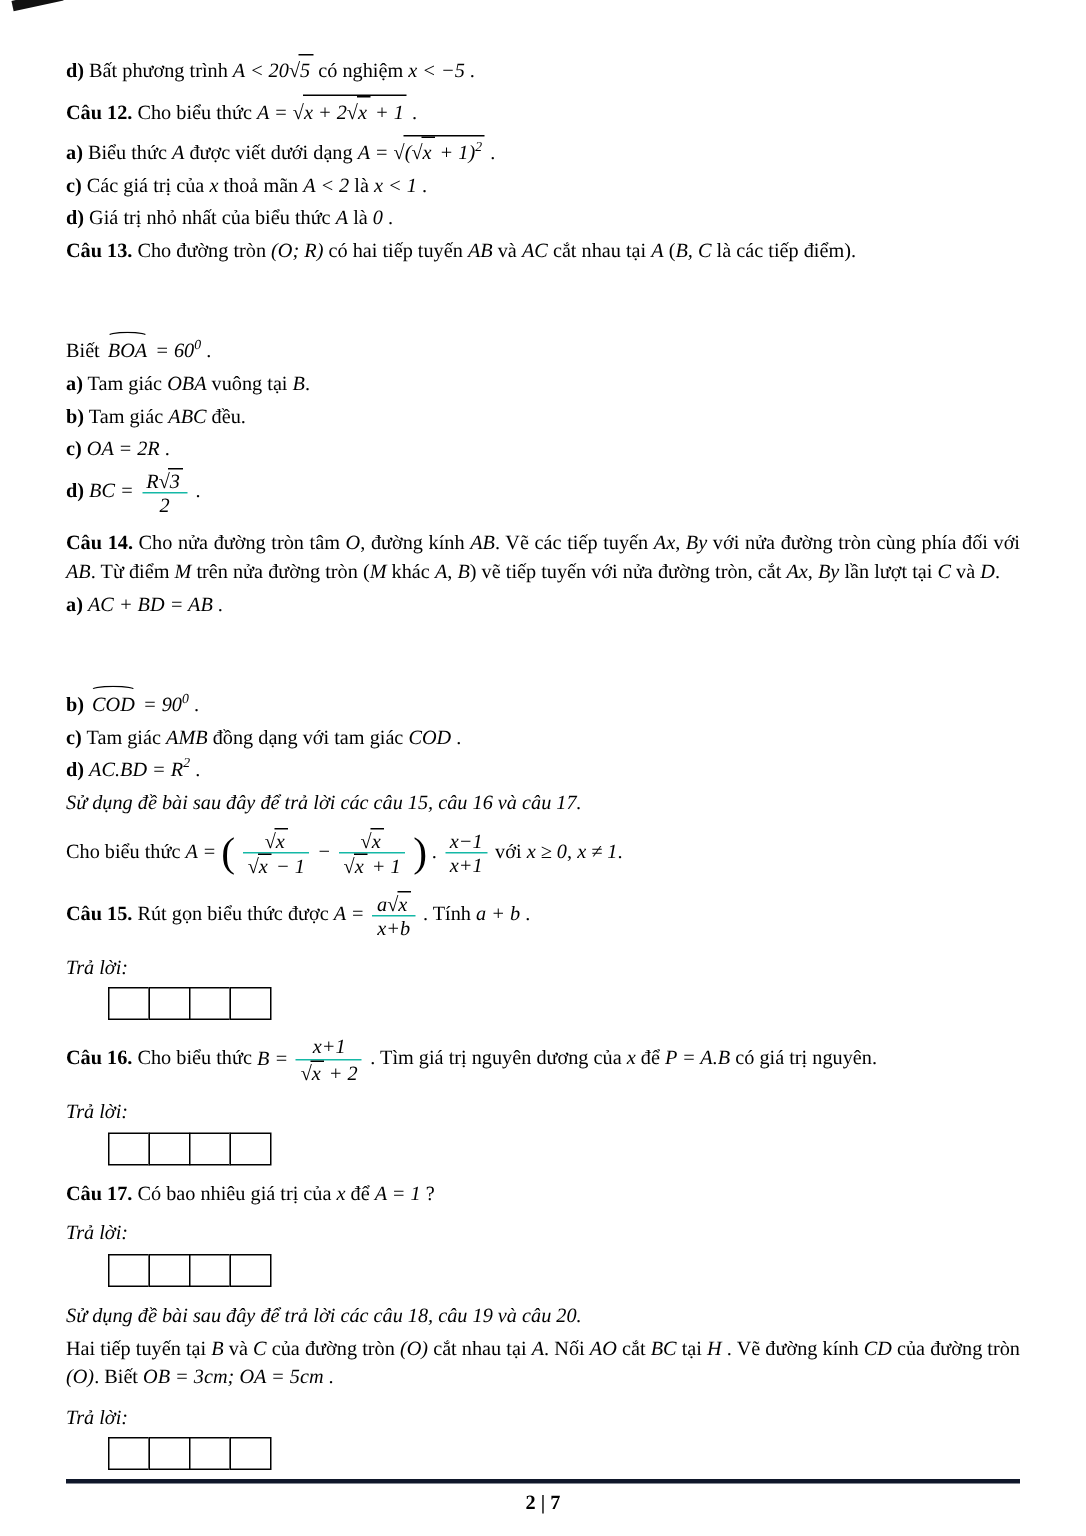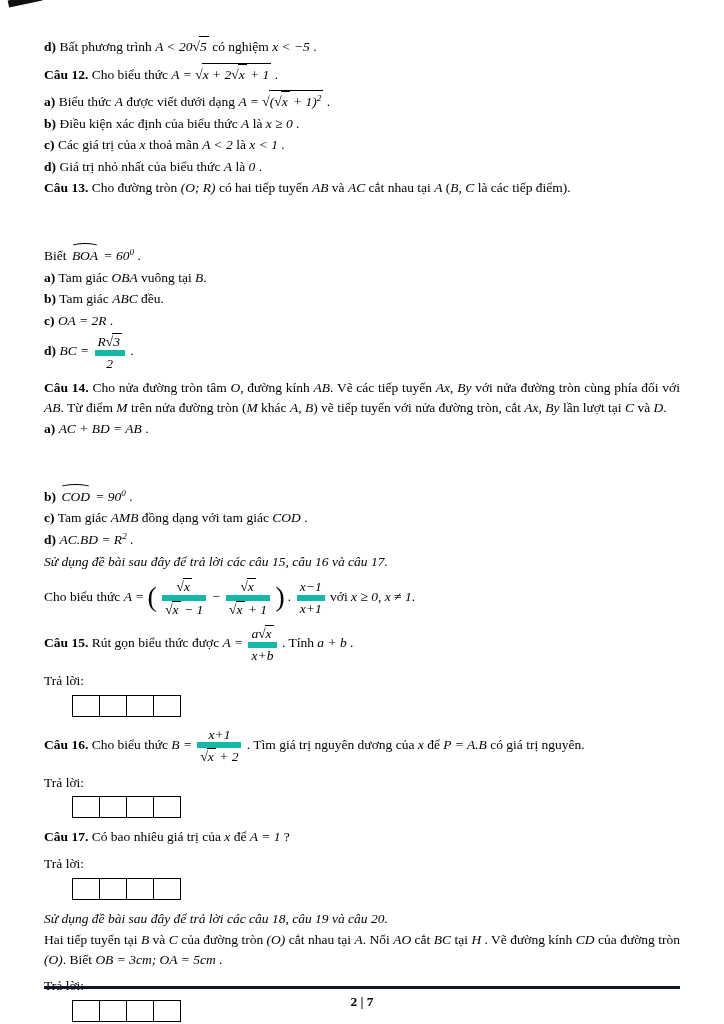--- a/index.html
+++ b/index.html
@@ -30,21 +30,21 @@
 
   
   .math{ font-style:italic; white-space:nowrap; }
   sup{ font-size:0.68em; line-height:0; }
 
   .mfrac{
     display:inline-flex; flex-direction:column;
     vertical-align:middle; text-align:center;
     line-height:1.15; margin:1px 2px;
   }
-  .mfrac > .num{ border-bottom:6px solid #14b8a6; padding:0 3px; }
+  .mfrac > .num{ border-bottom:1px solid #14b8a6; padding:0 3px; }
   .mfrac > .den{ padding:0 3px; }
 
   .msqrt{ display:inline-block; white-space:nowrap; }
   .rsign{ display:inline-block; }
   .rad{
     display:inline-block;
     border-top:1.2px solid #000;
     padding:0 2px 0 1px;
     margin-left:-1px;
   }
@@ -55,21 +55,21 @@
     border:1.2px solid transparent; border-top-color:#000;
     border-radius:100% 100% 0 0;
   }
 
   .bigp{
     font-size:2.05em; font-style:normal; font-weight:300;
     vertical-align:middle; line-height:0.9;
   }
 
   .answer-block{ margin:7px 0 9px; }
-  .answer-label{ margin-bottom:4px; }
+  .answer-label{ margin-bottom:4px;font-style:italic; }
   .answer-grid{ display:flex; margin-left:28px; }
   .cell{
     width:28px; height:22px;
     border:1px solid #000; margin-left:-1px;
     background:#fff;
   }
   .cell:first-child{ margin-left:0; }
 
   .footer{
     position:absolute; left:44px; right:44px; bottom:14px;
@@ -80,21 +80,20 @@
 </style>
 </head>
 <body>
 
 <div class="page">
   <div class="corner-artifact"></div>
   <div class="content">
       <div class="line"><b>d)</b> Bất phương trình <span class="math">A &lt; 20<span class="msqrt"><span class="rsign">√</span><span class="rad"><span>5</span></span></span></span> có nghiệm <span class="math">x &lt; −5</span> .</div>
       <div class="line q"><b>Câu 12.</b> Cho biểu thức <span class="math">A = <span class="msqrt"><span class="rsign">√</span><span class="rad"><span>x + 2<span class="msqrt"><span class="rsign">√</span><span class="rad"><span>x</span></span></span> + 1</span></span></span></span> .</div>
       <div class="line q"><b>a)</b> Biểu thức <span class="math">A</span> được viết dưới dạng <span class="math">A = <span class="msqrt"><span class="rsign">√</span><span class="rad"><span>(<span class="msqrt"><span class="rsign">√</span><span class="rad"><span>x</span></span></span> + 1)<sup><span>2</span></sup></span></span></span></span> .</div>
-      <div class="line"><b>b)</b> Điều kiện xác định của biểu thức <span class="math">A</span> là <span class="math">x ≥ 0</span> .</div>
       <div class="line"><b>c)</b> Các giá trị của <span class="math">x</span> thoả mãn <span class="math">A &lt; 2</span> là <span class="math">x &lt; 1</span> .</div>
       <div class="line"><b>d)</b> Giá trị nhỏ nhất của biểu thức <span class="math">A</span> là <span class="math">0</span> .</div>
       <div class="line"><b>Câu 13.</b> Cho đường tròn <span class="math">(O; R)</span> có hai tiếp tuyến <span class="math">AB</span> và <span class="math">AC</span> cắt nhau tại <span class="math">A</span> (<span class="math">B, C</span> là các tiếp điểm).</div>
       <div class="line">Biết <span class="math"><span class="mhat"><span>BOA</span></span> = 60<sup><span>0</span></sup></span> .</div>
       <div class="line"><b>a)</b> Tam giác <span class="math">OBA</span> vuông tại <span class="math">B</span>.</div>
       <div class="line"><b>b)</b> Tam giác <span class="math">ABC</span> đều.</div>
       <div class="line"><b>c)</b> <span class="math">OA = 2R</span> .</div>
       <div class="line"><b>d)</b> <span class="math">BC = <span class="mfrac">
             <span class="num"><span>R<span class="msqrt"><span class="rsign">√</span><span class="rad"><span>3</span></span></span></span></span>
             <span class="den"><span>2</span></span>

